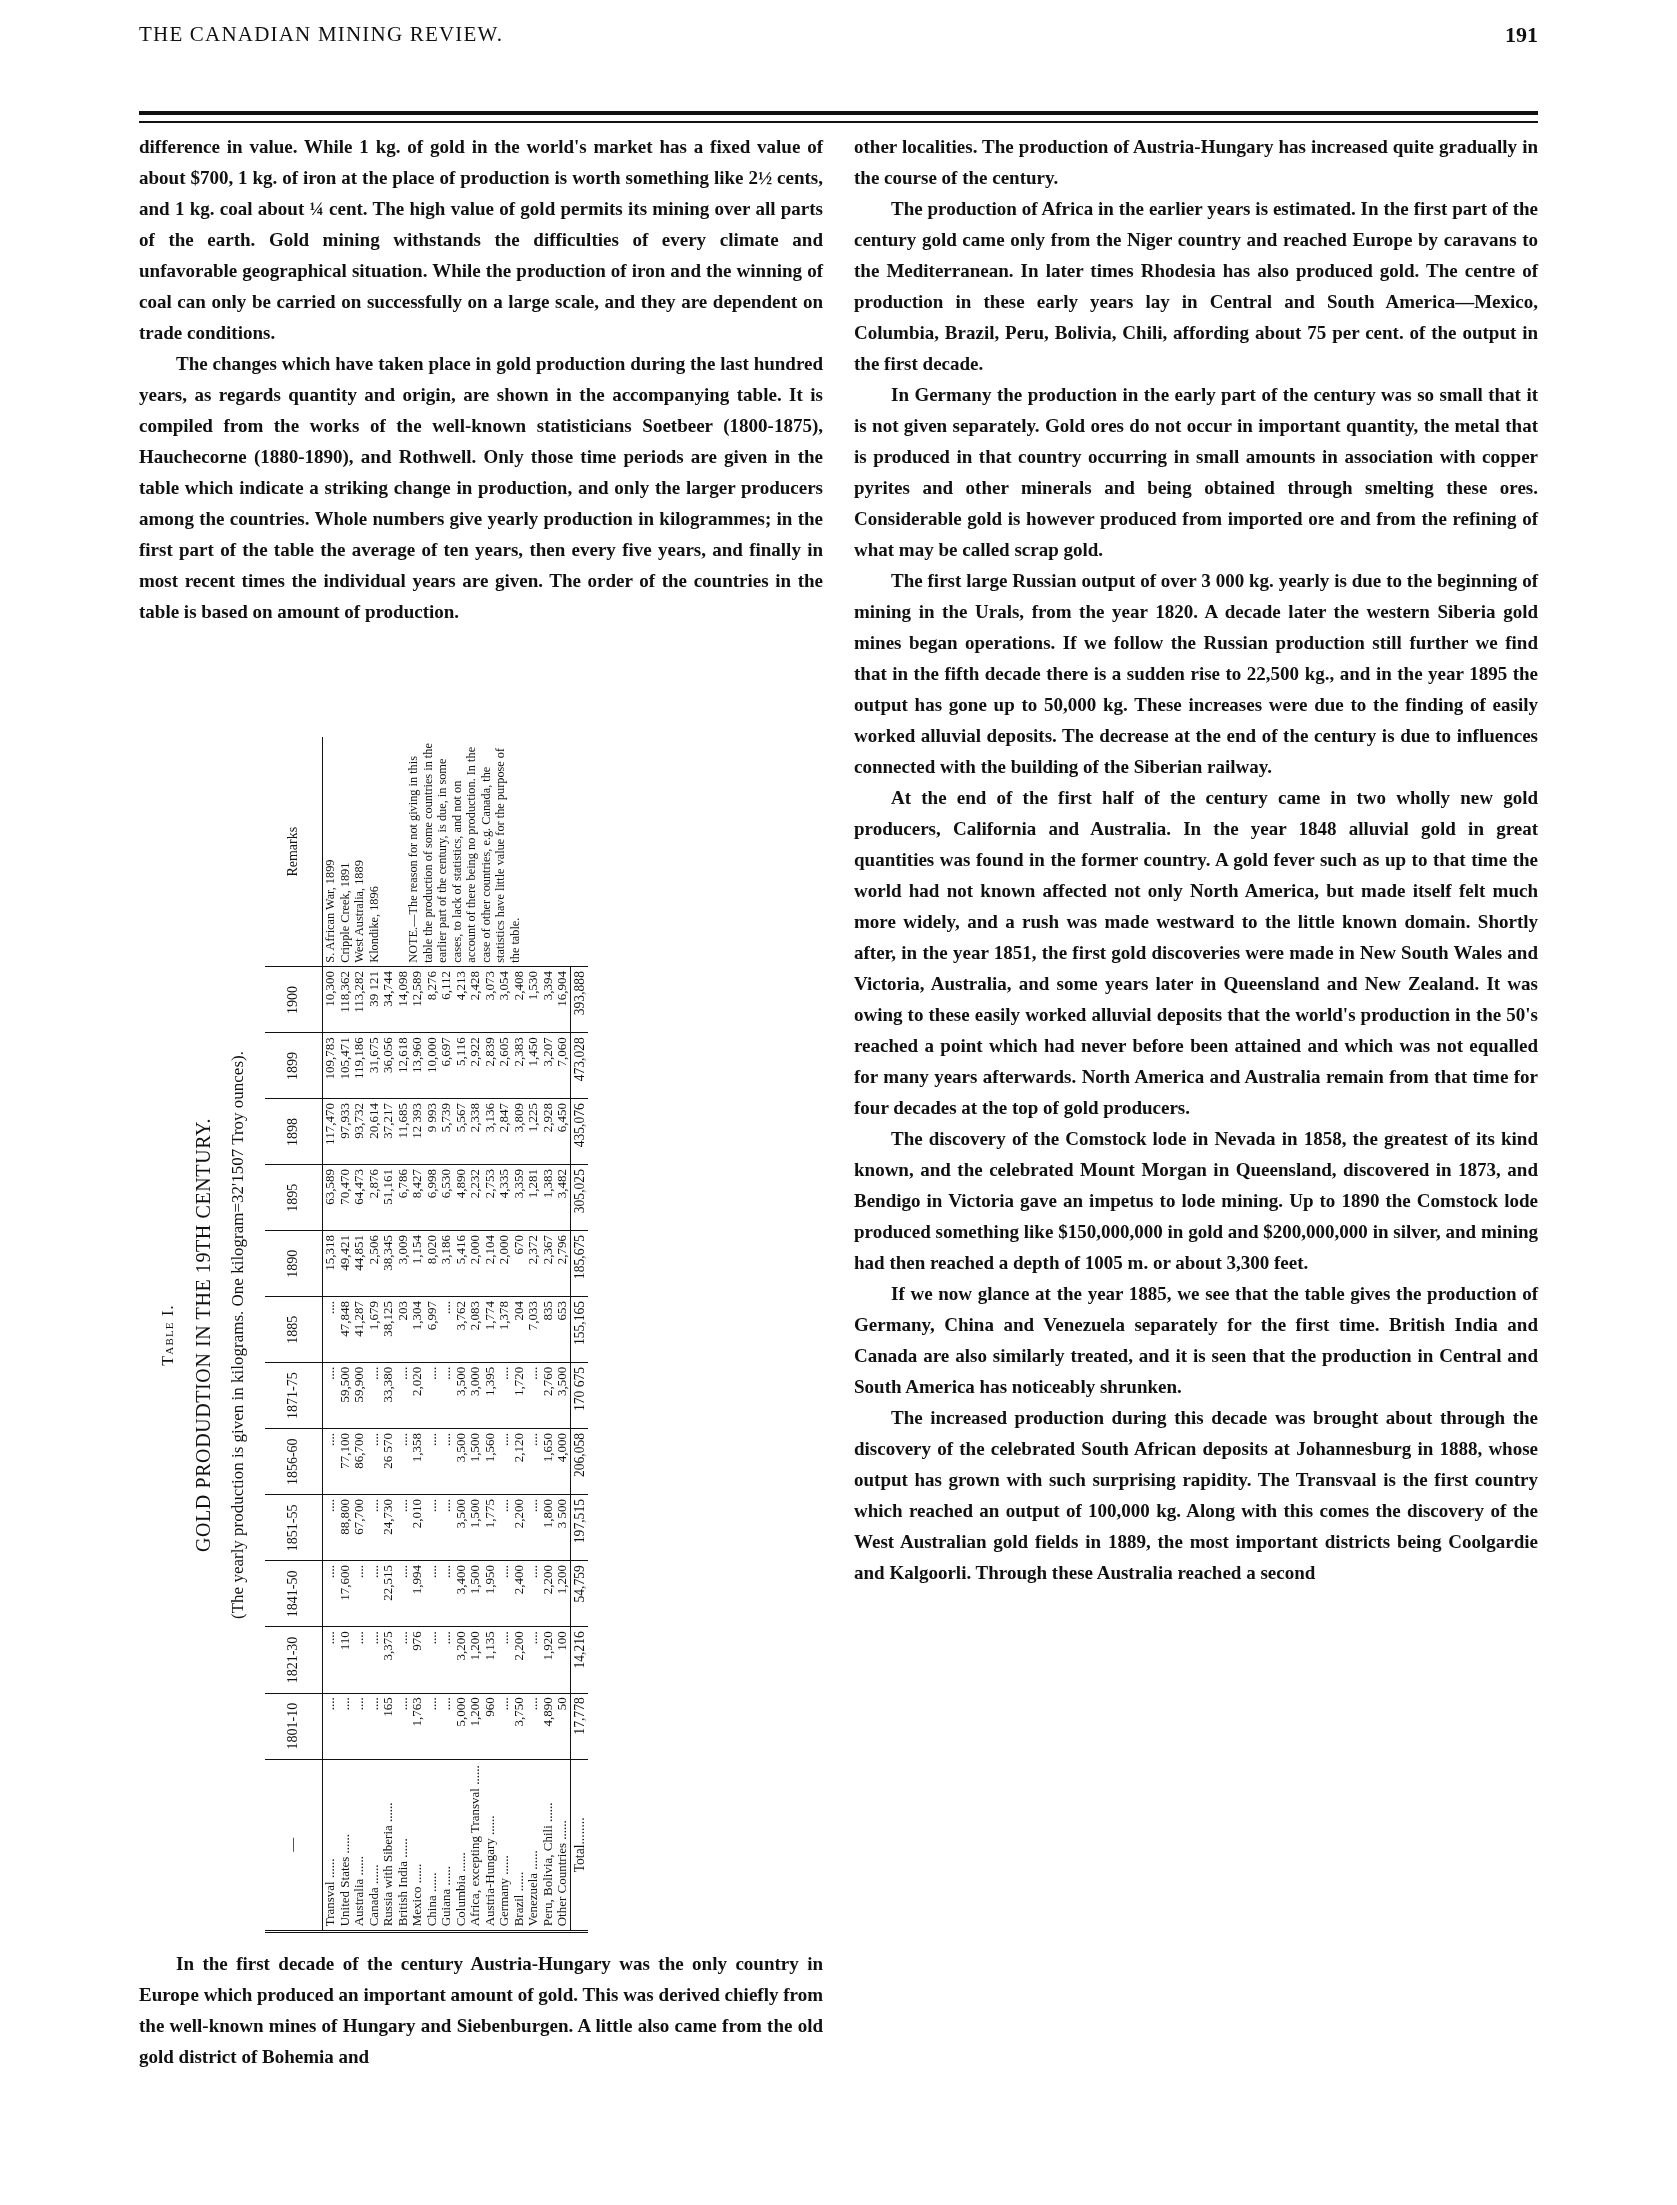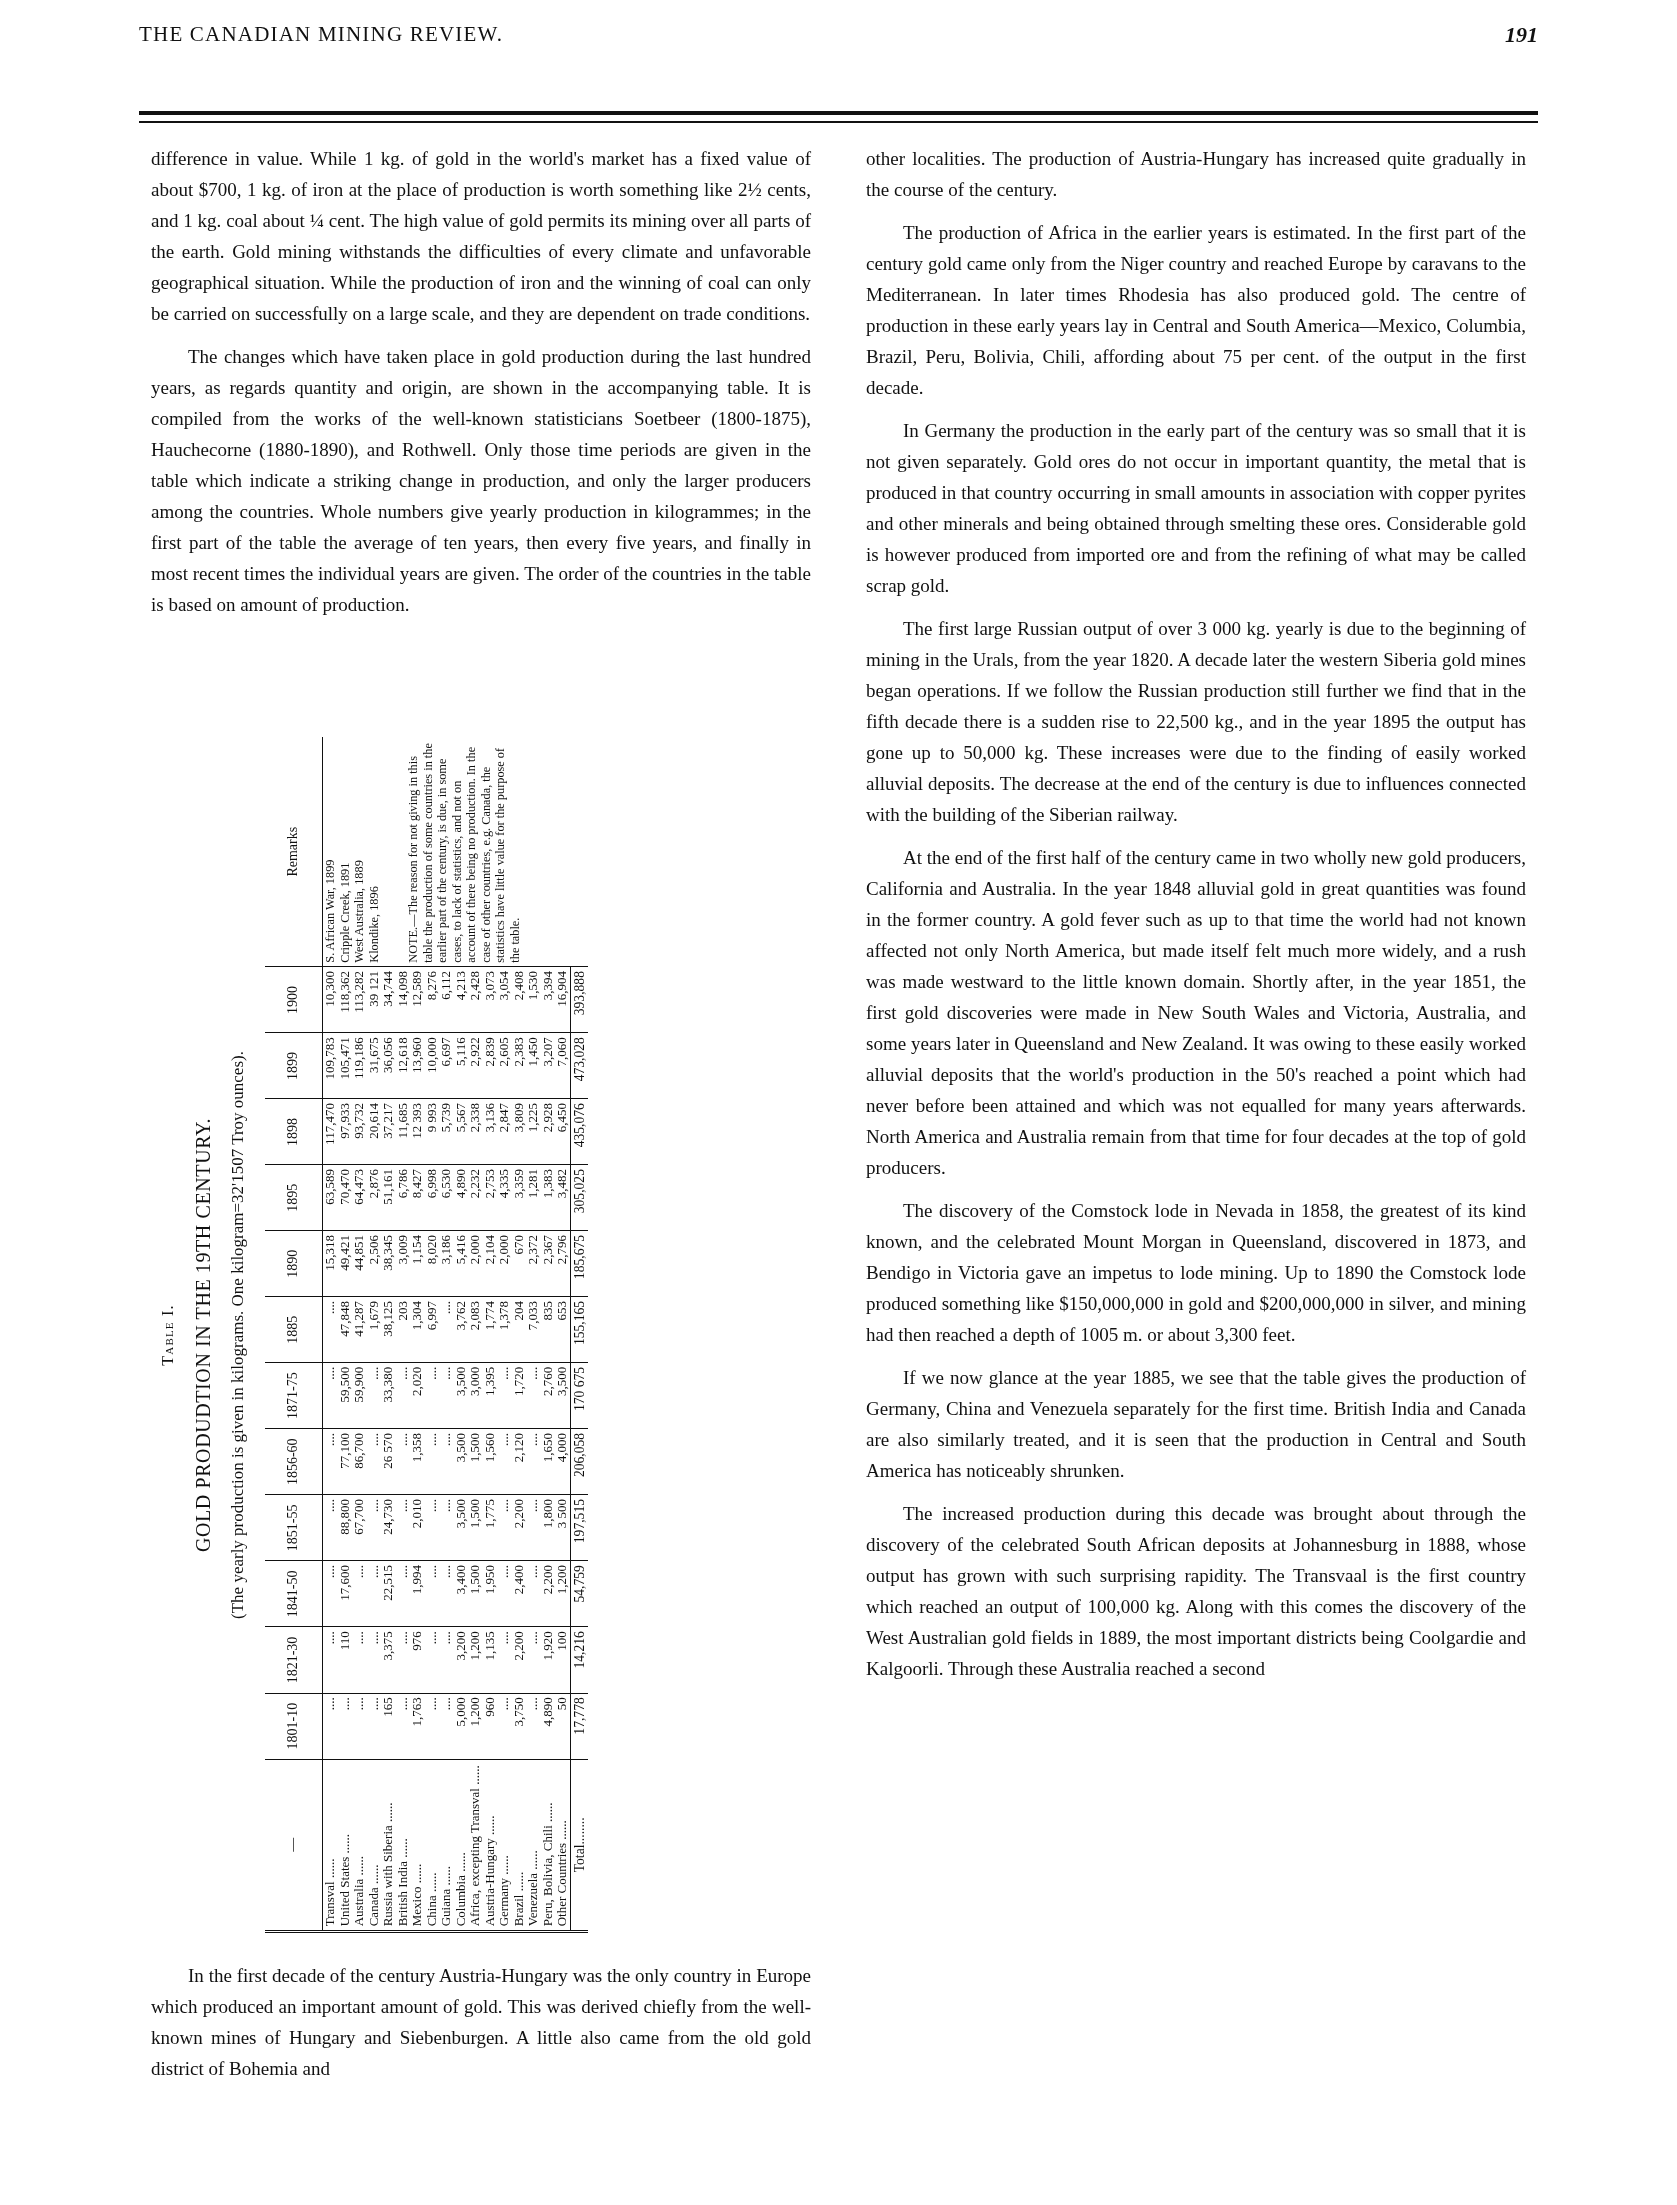--- a/index.html
+++ b/index.html
@@ -1,27 +1,27 @@
 <!DOCTYPE html>
 <html style="font-size:10px"><head>
 <meta charset="utf-8">
 <style>
   html, body { margin: 0; padding: 0; background: #ffffff; }
   body { width: 1678px; height: 2205px; position: relative; overflow: hidden;
          font-family: "Liberation Serif", "DejaVu Serif", serif; color: #111; }
   .header { position: absolute; left: 139px; top: 17px; width: 1399px; height: 37px; }
   .header .title { position: absolute; left: 0; right: 0; text-align: left; top: 5px;
                    font-size: 21px; letter-spacing: 1.2px; }
-  .header .pageno { position: absolute; right: 0; top: 5px; font-size: 22px; font-weight: bold; font-style: italic; }
+  .header .pageno { position: absolute; right: 0; top: 5px; font-size: 22px; font-weight: bold; }
   .rule1 { position: absolute; left: 139px; top: 111px; width: 1399px; height: 3.7px; background: #111; }
   .rule2 { position: absolute; left: 139px; top: 121px; width: 1399px; height: 1.8px; background: #111; }
 
   .col { position: absolute; width: 684px; font-size: 19px; line-height: 31px;
          text-align: justify; hyphens: none; }
-  .col p { margin: 12px; text-indent: 0; }
+  .col p { margin: 0; text-indent: 0; font-weight: bold; }
   .col p.ind { text-indent: 37px; }
   .left-top { left: 139px; top: 131px; }
   .right { left: 854px; top: 131px; }
   .left-bottom { left: 139px; top: 1948px; }
 
   
   .table-wrap { position: absolute; left: 154px; top: 737px; width: 666px; height: 1196px; }
   .rot { position: absolute; left: 0; top: 0; width: 1196px; height: 666px;
          transform-origin: 0 0; transform: translate(0px, 1196px) rotate(-90deg); }
   .tcap { position: absolute; left: 0; width: 1196px; text-align: center; }

